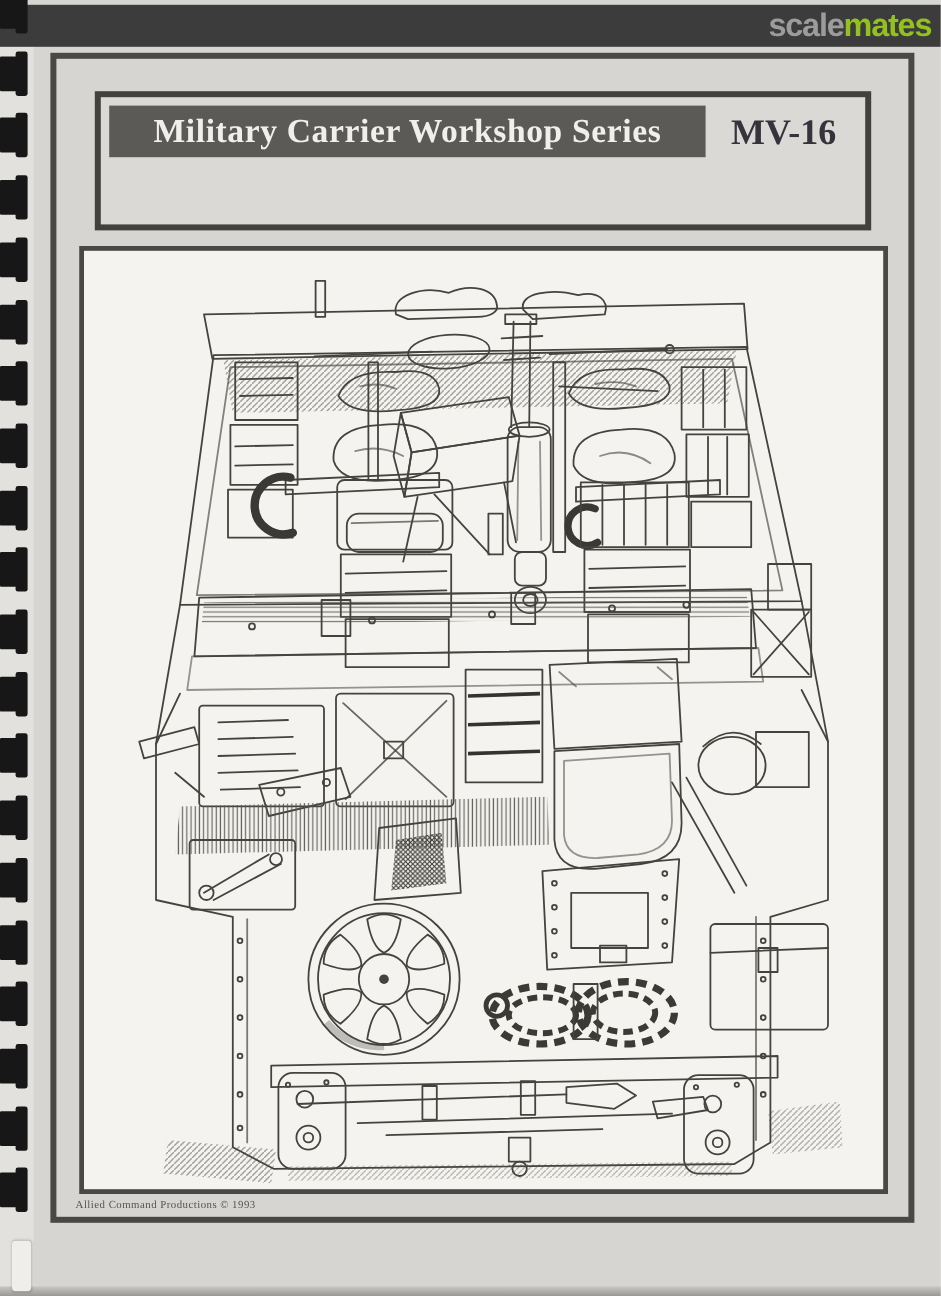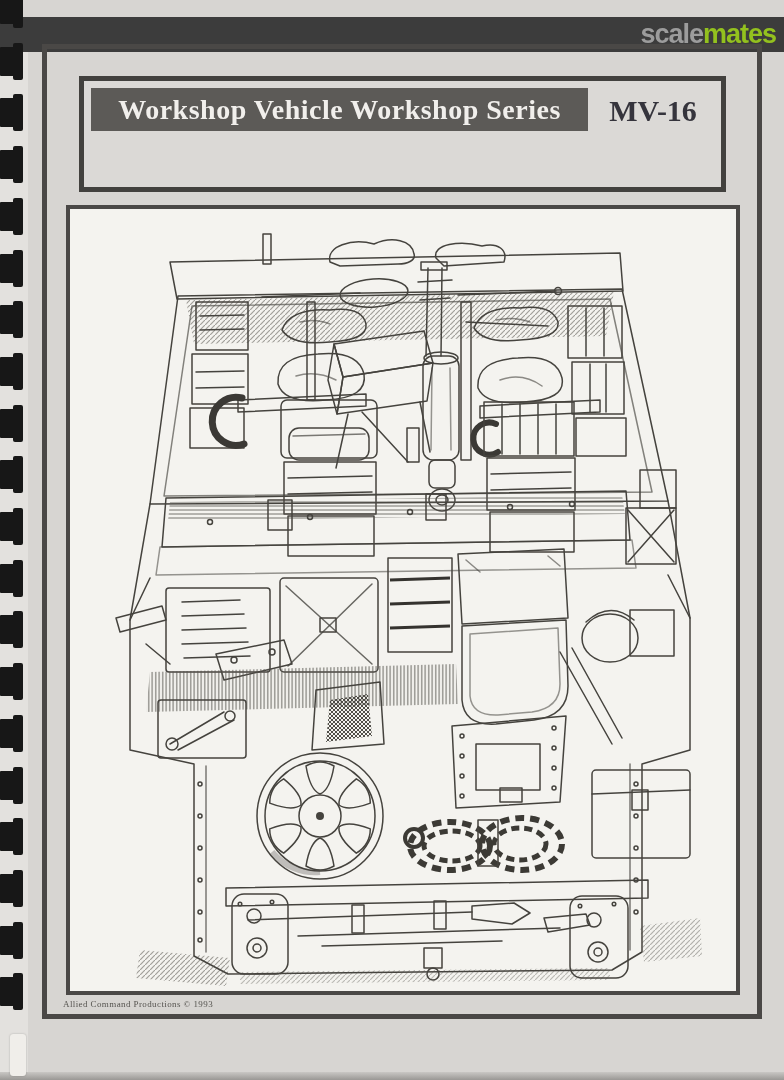--- a/index.html
+++ b/index.html
@@ -7,21 +7,21 @@
     --page_bg:#d7d5d2; --frame_border:#4a4846; --box_border:#42413e;
     --header_bg:#dbd9d6; --series_bar_bg:#5c5a57; --series_text:#f1efec;
     --issue_text:#35343c; --title_text:#393834; --paper:#f4f3ef; --ink:#45433e;
     --binding:#171717; --page_edge:#e3e1de;
   }
   *{margin:0;padding:0;box-sizing:border-box}
   html,body{width:784px;height:1080px;overflow:hidden}
   body{position:relative;background:var(--page_bg);font-family:"Liberation Serif","DejaVu Serif",serif;}
 
   
-  .banner{position:absolute;left:0;top:17px;width:784px;height:35px;background:var(--banner_bg);z-index:2;}
+  .banner{position:absolute;left:0;top:4px;width:784px;height:35px;background:var(--banner_bg);z-index:2;}
   .logo{position:absolute;right:8px;top:0;height:35px;line-height:34px;
         font-family:"Liberation Sans","DejaVu Sans",sans-serif;font-weight:bold;
         font-size:27px;letter-spacing:-1px;}
   .logo .p1{color:var(--scale_color)}
   .logo .p2{color:var(--mates_color)}
 
   
   .page-edge{position:absolute;left:0;top:35px;width:28px;height:1045px;background:var(--page_edge);z-index:1;}
   .tooth{position:absolute;left:0;width:16px;height:29px;background:var(--binding);border-radius:1px 3px 3px 1px;z-index:6;}
   .tooth::after{content:"";position:absolute;left:13px;top:-4px;width:10px;height:37px;background:var(--binding);border-radius:2px;}
@@ -79,21 +79,21 @@
     <div class="tooth" style="top: 822.2px;"></div>
     <div class="tooth" style="top: 873.9px;"></div>
     <div class="tooth" style="top: 925.6px;"></div>
     <div class="tooth" style="top: 977.3px;"></div>
   </div>
 <div class="tooth-slot"></div>
 
 <div class="outer-frame"></div>
 
 <div class="header-box">
-  <div class="series-bar">Workshop Vehicle Workshop Series</div>
+  <div class="series-bar">Military Carrier Workshop Series</div>
   <div class="issue-code">MV-16</div>
 </div>
 
 <div class="illu-frame">
   <svg viewBox="70 209 666 782" role="img" aria-label="Black-and-white technical line drawing of a Universal Carrier seen from the front and above: open crew compartment with stowed packs, seats and central gun mount, mid hull bulkhead, front armour with louvred panel, strapped canvas cover, radiator grille and visor, spare spoked road wheel, coiled tow chains, tool box, shovel and pick on the bow plate, and towing shackle plates at the bottom corners">
     <defs>
       <pattern id="pH" width="4" height="4" patternUnits="userSpaceOnUse">
         <line x1="0" y1="2" x2="4" y2="2" stroke="#55534d" stroke-width="1"></line>
       </pattern>
       <pattern id="pD" width="5" height="5" patternUnits="userSpaceOnUse">

